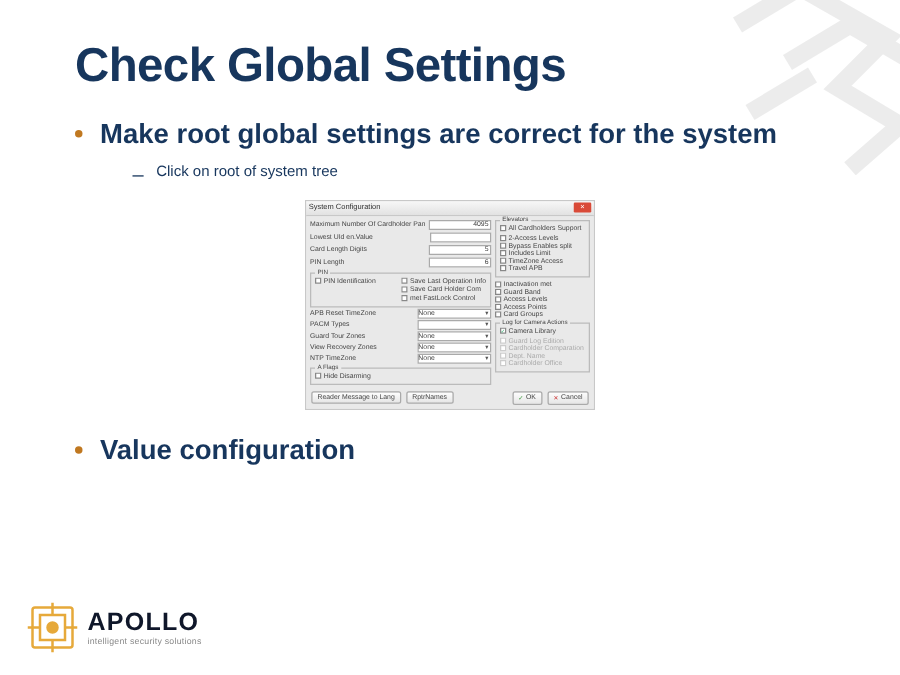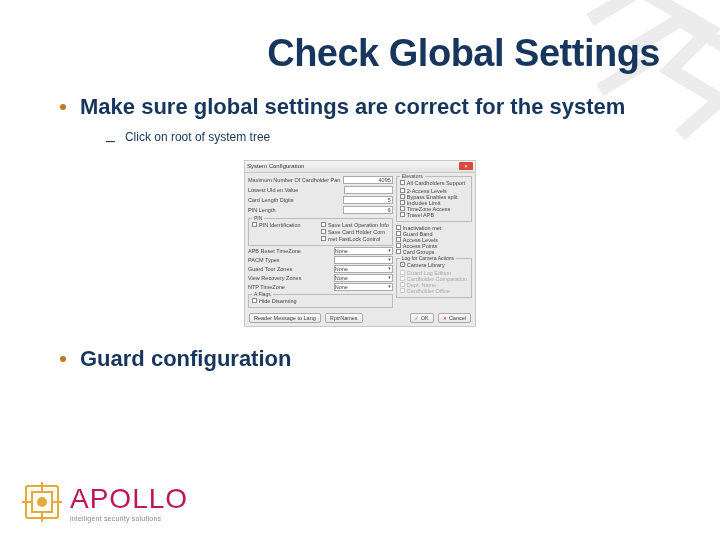--- a/index.html
+++ b/index.html
@@ -21,21 +21,21 @@
   .slide {
     position: relative;
     z-index: 1;
     padding: 32px 60px 0 60px;
   }
   .title {
     font-family: Verdana, sans-serif;
     font-weight: 900;
     font-size: 38px;
     color: #17365d;
-    text-align: right;
+    text-align: left;
     margin-bottom: 18px;
     letter-spacing: -0.5px;
   }
   .bullet1 {
     display: flex;
     align-items: flex-start;
     gap: 14px;
     margin-bottom: 8px;
   }
   .bullet1 .dot {
@@ -196,23 +196,23 @@
     gap: 8px;
   }
   .logo-mark {
     width: 40px; height: 40px;
     position: relative;
   }
   .logo-mark svg { width: 100%; height: 100%; }
   .logo-text { display: flex; flex-direction: column; }
   .logo-text .name {
     font-family: Arial, sans-serif;
-    font-size: 28px;
-    font-weight: 400;
-    color: #be185d;
+    font-size: 20px;
+    font-weight: 700;
+    color: #0f172a;
     letter-spacing: 1px;
   }
   .logo-text .tag {
     font-size: 7px;
     color: #888;
     letter-spacing: 0.2px;
   }
 </style>
 </head>
 <body>
@@ -223,21 +223,21 @@
     <path d="M60 70 L110 40 L170 75"></path>
     <path d="M30 110 L80 80"></path>
   </g>
 </svg>
 
 <div class="slide">
   <h1 class="title">Check Global Settings</h1>
 
   <div class="bullet1">
     <div class="dot"></div>
-    <div class="txt">Make sure global settings are correct for the system</div>
+    <div class="txt">Make root global settings are correct for the system</div>
   </div>
 
   <div class="bullet2">
     <div class="dash">–</div>
     <div class="txt">Click on root of system tree</div>
   </div>
 
   <div class="screenshot">
     <div class="sc-titlebar">
       <span class="t">System Configuration</span>
@@ -404,21 +404,21 @@
       </div>
       <div class="sc-footer-right">
         <span class="sc-btn ok">OK</span>
         <span class="sc-btn cancel">Cancel</span>
       </div>
     </div>
   </div>
 
   <div class="bullet1">
     <div class="dot"></div>
-    <div class="txt orange-text">Guard configuration</div>
+    <div class="txt orange-text">Value configuration</div>
   </div>
 </div>
 
 <div class="logo-area">
   <div class="logo-mark">
     <svg viewBox="0 0 40 40">
       <g stroke="#e6a93a" stroke-width="2" fill="none">
         <rect x="4" y="4" width="32" height="32" rx="2"></rect>
         <rect x="10" y="10" width="20" height="20"></rect>
         <line x1="20" y1="0" x2="20" y2="10"></line>

